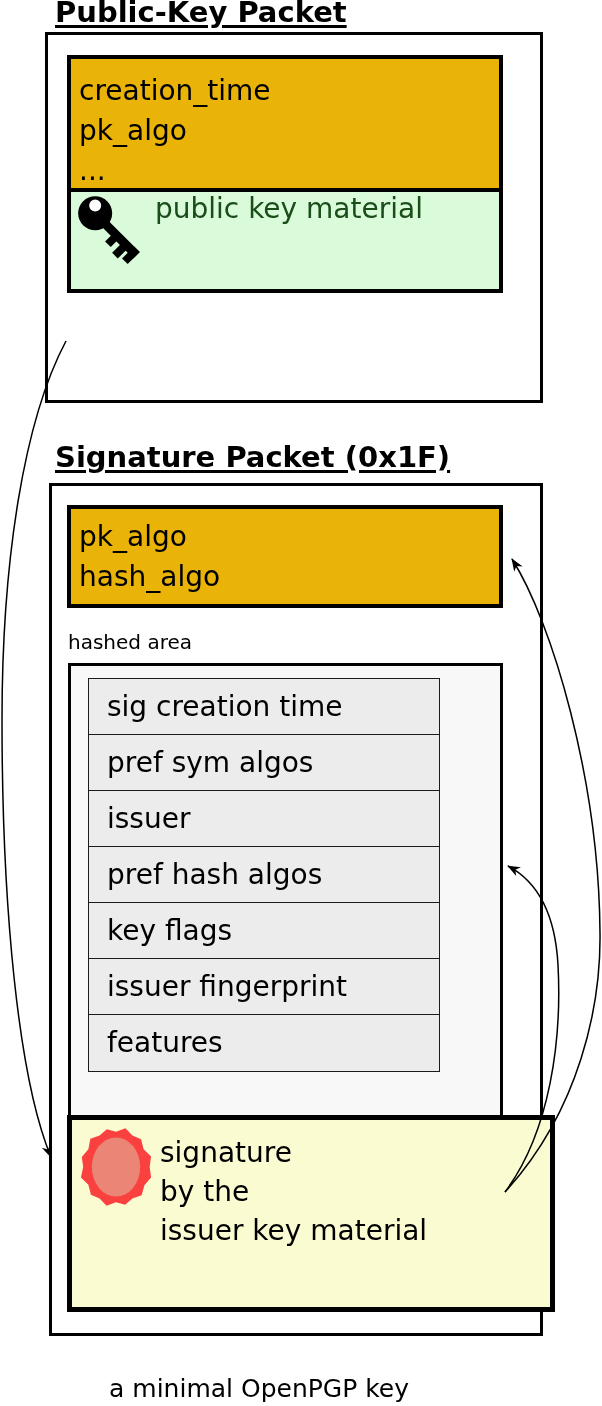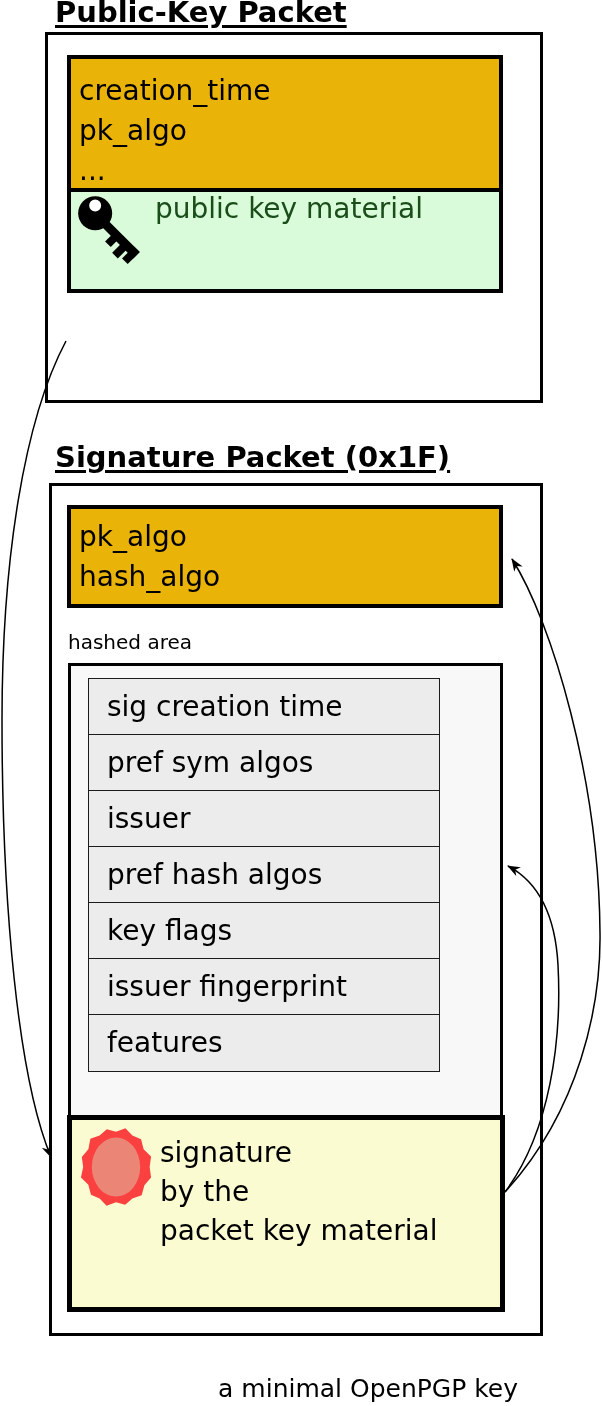--- a/index.html
+++ b/index.html
@@ -25,25 +25,25 @@
   #pk-material .label{color:#1a4d1a;font-size:28px;margin-left:13px;white-space:nowrap;}
   #key-svg{flex:0 0 auto;}
 
   #sig-fields{position:absolute;left:67px;top:505px;width:436px;height:103px;border:4px solid #000;padding-top:8px;}
   #hashed-label{position:absolute;left:68px;top:625px;font-size:20px;line-height:34px;}
   #hashed-box{position:absolute;left:68px;top:663px;width:435px;height:552px;border:3px solid #000;background:#f8f8f8;}
   #subpacket-table{position:absolute;left:17px;top:12px;width:352px;border:1px solid #1c1c1c;}
   .subpacket-row{height:56px;background:#ececec;border-bottom:1px solid #1c1c1c;font-size:28px;line-height:55px;padding-left:18px;white-space:nowrap;}
   .subpacket-row:last-child{border-bottom:none;}
 
-  #sig-value{position:absolute;left:67px;top:1115px;width:438px;height:197px;border:5px solid #000;background:#fbfbd2;}
+  #sig-value{position:absolute;left:67px;top:1115px;width:488px;height:197px;border:5px solid #000;background:#fbfbd2;}
   #seal-svg{position:absolute;left:6px;top:5px;}
   #sig-lines{position:absolute;left:88px;top:13px;font-size:28px;line-height:39px;white-space:nowrap;}
 
-  #caption{position:absolute;left:0;top:1374px;width:518px;text-align:right;font-size:25px;}
+  #caption{position:absolute;left:0;top:1374px;width:518px;text-align:center;font-size:25px;}
 
   #arrows{position:absolute;left:0;top:0;pointer-events:none;}
 </style>
 </head>
 <body>
 
 <div id="canvas">
 
   <div class="ptitle" id="title-pk">Public-Key Packet</div>
   <div class="outerbox" id="pk-box"></div>
@@ -98,21 +98,21 @@
         39,0 40.6,10.9 32.9,19 29.7,29.7 19,32.9 10.6,39.6 0,37 -10.9,40.6
         -19,32.9 -29,29 -32,18.5 -40.6,10.9 -38,0 -39.6,-10.6 -32,-18.5
         -29.7,-29.7 -19,-32.9 -10.6,-39.6 0,-37 10.9,-40.6 19,-32.9
         29,-29 32,-18.5 40.6,-10.9"></polygon>
       <ellipse cx="0" cy="0" rx="28" ry="31" fill="#eb8576"></ellipse>
     </svg>
     <div id="sig-lines">
 
     <div class="sig-line">signature</div>
         <div class="sig-line">by the</div>
-        <div class="sig-line">packet key material</div>
+        <div class="sig-line">issuer key material</div>
       </div>
   </div>
 
   <div id="caption">a minimal OpenPGP key</div>
 
   <svg id="arrows" width="602" height="1406" viewBox="0 0 602 1406">
     <defs>
       <marker id="ah" markerWidth="14" markerHeight="12" refX="12" refY="5.5" orient="auto" markerUnits="userSpaceOnUse">
         <path d="M0,0.5 L13,5.5 L0,10.5 L3.8,5.5 z" fill="#000"></path>
       </marker>

